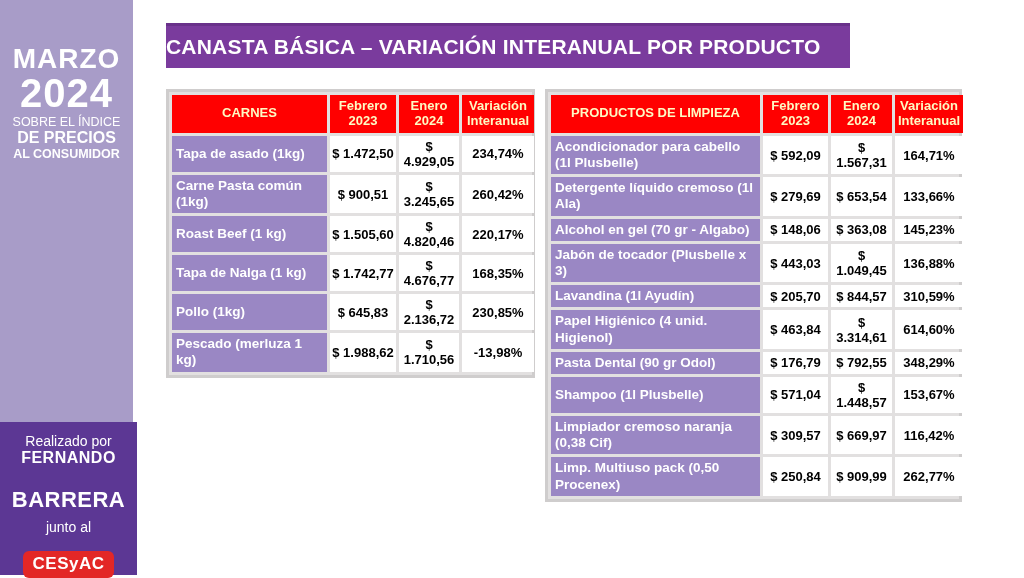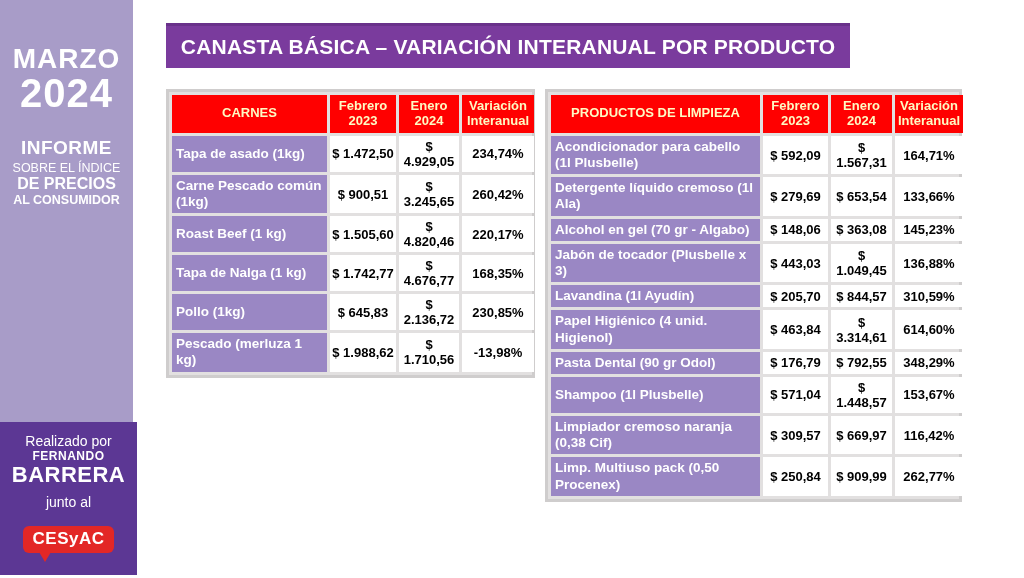--- a/index.html
+++ b/index.html
@@ -17,39 +17,39 @@
   .informe{ margin-top:24px; font-size:19px; font-weight:bold; letter-spacing:0.5px; }
   .sub-a  { font-size:12.5px; font-weight:normal; margin-top:2px; }
   .sub-b  { font-size:16px;  font-weight:bold; }
   .sub-c  { font-size:12.5px; font-weight:bold; }
 
   .sidebar-bottom {
     position:absolute; left:0; top:422px; width:137px; height:153px;
     background:#5C3794; color:#ffffff; text-align:center;
   }
   .made-by { margin-top:11px; font-size:14px; }
-  .author-first { font-size:12px; font-weight:bold; letter-spacing:0.5px; margin-top:1px; line-height:1.05; }
-  .author-last  { font-size:22px; font-weight:bold; letter-spacing:0.5px; line-height:1.05; }
+  .author-first { font-size:16px; font-weight:bold; letter-spacing:0.5px; margin-top:1px; line-height:1.05; }
+  .author-last  { font-size:22px; font-weight:bold; letter-spacing:0.5px; line-height:1.05;margin-top:21px; }
   .junto { margin-top:8px; font-size:14px; }
   .badge {
     display:inline-block; position:relative; margin-top:16px;
     background:#E32726; color:#ffffff; font-weight:bold; font-size:17px;
     padding:3px 10px 4px 10px; border-radius:6px; letter-spacing:0.5px;
   }
   .badge::after {
     content:""; position:absolute; left:16px; bottom:-9px;
     border-style:solid; border-color:transparent; border-width:10px 6px 0 6px;
     border-top-color:#E32726;
   }
 
   
   .title-bar {
     position:absolute; left:166px; top:23px; width:684px; height:45px;
     background:#7A3B9D; border-top:3px solid #69318a;
-    display:flex; align-items:center; justify-content:center;
+    display:flex; align-items:center; justify-content:flex-start;
     color:#ffffff; font-size:21px; font-weight:bold; letter-spacing:0.2px;
   }
 
   
   .table-wrap {
     position:absolute; border:3px solid #CFCDCD; background:#E2E0E0;
   }
   #carnes   { left:166px; top:89px; width:369px; }
   #limpieza { left:545px; top:89px; width:417px; }
   table { border-collapse:separate; border-spacing:3px; width:100%; table-layout:fixed; }
@@ -68,21 +68,20 @@
   }
 </style>
 </head>
 <body>
 
 <div id="page">
 
   <div class="sidebar-top">
     <div class="month">MARZO</div>
     <div class="year">2024</div>
-    <div class="informe">INFORME</div>
     <div class="sub-a">SOBRE EL ÍNDICE</div>
     <div class="sub-b">DE PRECIOS</div>
     <div class="sub-c">AL CONSUMIDOR</div>
   </div>
 
   <div class="sidebar-bottom">
     <div class="made-by">Realizado por</div>
     <div class="author-first">FERNANDO</div>
     <div class="author-last">BARRERA</div>
     <div class="junto">junto al</div>
@@ -113,21 +112,21 @@
         </tr>
       </thead>
       <tbody>
           <tr>
             <th class="name-cell">Tapa de asado (1kg)</th>
             <td class="value-cell">$ 1.472,50</td>
             <td class="value-cell">$ 4.929,05</td>
             <td class="value-cell">234,74%</td>
           </tr>
           <tr>
-            <th class="name-cell">Carne Pescado común (1kg)</th>
+            <th class="name-cell">Carne Pasta común (1kg)</th>
             <td class="value-cell">$ 900,51</td>
             <td class="value-cell">$ 3.245,65</td>
             <td class="value-cell">260,42%</td>
           </tr>
           <tr>
             <th class="name-cell">Roast Beef (1 kg)</th>
             <td class="value-cell">$ 1.505,60</td>
             <td class="value-cell">$ 4.820,46</td>
             <td class="value-cell">220,17%</td>
           </tr>

